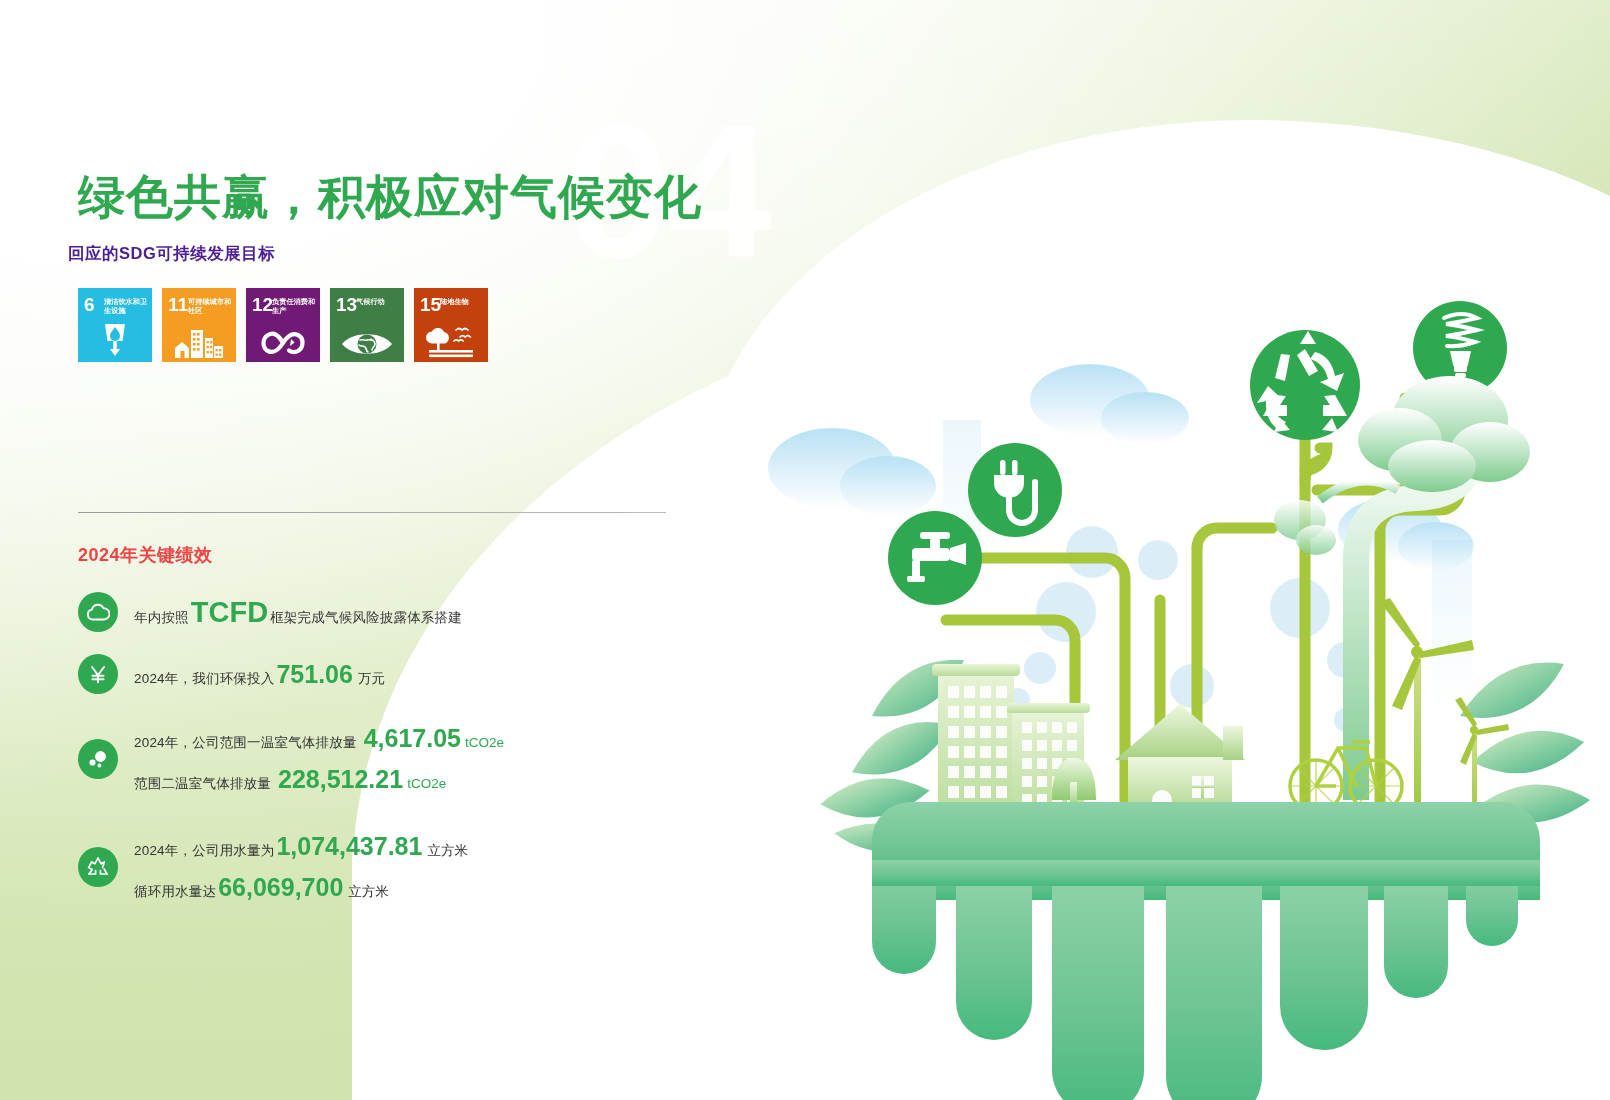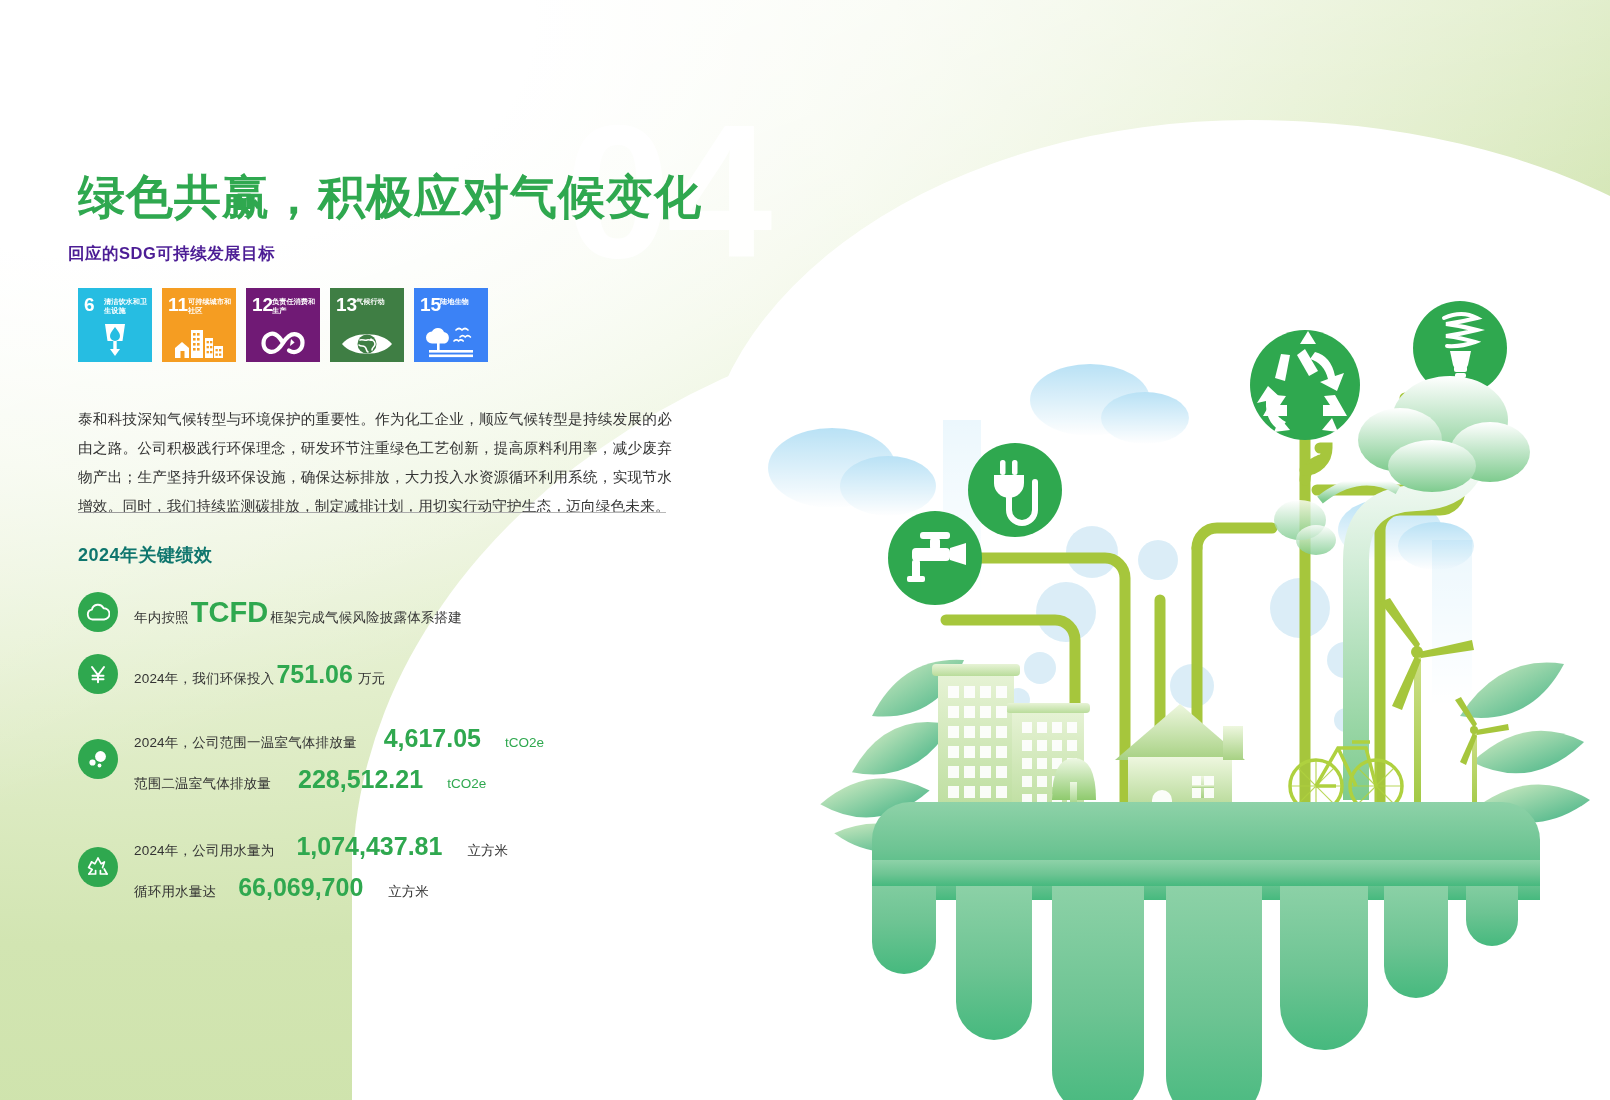--- a/index.html
+++ b/index.html
@@ -78,38 +78,38 @@
     text-align:justify;letter-spacing:.2px;
   }
 
   .divider{
     position:absolute;left:78px;top:512px;width:588px;height:1px;
     background:linear-gradient(90deg,#9a9a9a,#b9b9b9);
   }
 
   .kpi-head{
     position:absolute;left:78px;top:543px;
-    font-size:18px;font-weight:700;color:#0f766e;letter-spacing:.5px;
+    font-size:18px;font-weight:700;color:#ef4444;letter-spacing:.5px;
   }
 
   .kpi-list{position:absolute;left:78px;top:592px;width:600px;}
   .kpi{display:flex;align-items:center;margin-bottom:18px;}
   .kpi-ico{
     width:40px;height:40px;border-radius:50%;background:#2FA84F;
     flex:0 0 40px;display:flex;align-items:center;justify-content:center;
     margin-right:16px;
   }
   .kpi-ico svg{display:block;}
   .kpi-body{display:flex;flex-direction:column;justify-content:flex-end;}
   .kpi-line{display:flex;align-items:baseline;white-space:nowrap;margin:3px 0;}
   .t-sm{font-size:13.5px;color:#333;letter-spacing:.2px;}
   .t-big{font-size:25px;font-weight:700;color:#2FA84F;letter-spacing:0px;padding:0 2px;}
   .t-unit{font-size:13.5px;color:#2FA84F;font-weight:400;padding-left:2px;}
   .t-unit-dark{font-size:13.5px;color:#333;padding-left:3px;}
-  .kpi-two .kpi-line{margin:6px 0;gap:20px;}
+  .kpi-two .kpi-line{margin:6px 0;}
 
   
   .illus{position:absolute;left:760px;top:0;width:850px;height:1100px;}
   .illus svg{position:absolute;left:0;top:0;}
 </style>
 </head>
 <body>
 
 <div class="bg-plate"></div>
 <div class="bg-plate2"></div>
@@ -190,40 +190,39 @@
       <span class="lbl">气候行动</span>
       <span class="art">
         <svg width="54" height="28" viewBox="0 0 54 28">
           <path d="M2 14 C12 1 42 1 52 14 C42 27 12 27 2 14 Z" fill="#fff"></path>
           <circle cx="27" cy="14" r="9.5" fill="#3F7E44"></circle>
           <path d="M20 10 c3 -1 5 1 7 0 c2 -1 4 1 6 0 M19 15 c2 2 4 0 6 2 c2 2 1 4 3 5 M31 9 c2 2 4 2 4 5 c0 3 -3 3 -3 6" fill="none" stroke="#fff" stroke-width="1.6" stroke-linecap="round"></path>
         </svg>
       </span>
     </div>
 
-    <div class="sdg" style="background:#3b82f6">
+    <div class="sdg" style="background:#c2410c">
       <span class="num">15</span>
       <span class="lbl">陆地生物</span>
       <span class="art">
         <svg width="54" height="34" viewBox="0 0 54 34">
           <path d="M14 4 a6.5 6.5 0 0 1 6 4 a6 6 0 0 1 1 11.5 h-13 a6 6 0 0 1 0 -12 a6.5 6.5 0 0 1 6 -3.5z" fill="#fff"></path>
           <rect x="13" y="18" width="2.6" height="8" fill="#fff"></rect>
           <g fill="none" stroke="#fff" stroke-width="1.7" stroke-linecap="round">
             <path d="M32 6 q3 -3 6 0 q3 -3 6 0"></path>
             <path d="M36 13 q2.6 -2.6 5.2 0 q2.6 -2.6 5.2 0"></path>
             <path d="M30 17 q2.3 -2.3 4.6 0 q2.3 -2.3 4.6 0"></path>
           </g>
           <rect x="5" y="26" width="44" height="2.6" fill="#fff"></rect>
           <rect x="5" y="30.5" width="44" height="2.6" fill="#fff"></rect>
         </svg>
       </span>
     </div>
   </div>
 
-  <p class="body-text">泰和科技深知气候转型与环境保护的重要性。作为化工企业，顺应气候转型是持续发展的必由之路。公司积极践行环保理念，研发环节注重绿色工艺创新，提高原料利用率，减少废弃物产出；生产坚持升级环保设施，确保达标排放，大力投入水资源循环利用系统，实现节水增效。同时，我们持续监测碳排放，制定减排计划，用切实行动守护生态，迈向绿色未来。</p>
 
   <div class="divider"></div>
 
   <div class="kpi-head">2024年关键绩效</div>
 
   <div class="kpi-list">
 
     <div class="kpi">
       <span class="kpi-ico">
         <svg width="24" height="18" viewBox="0 0 24 18">

